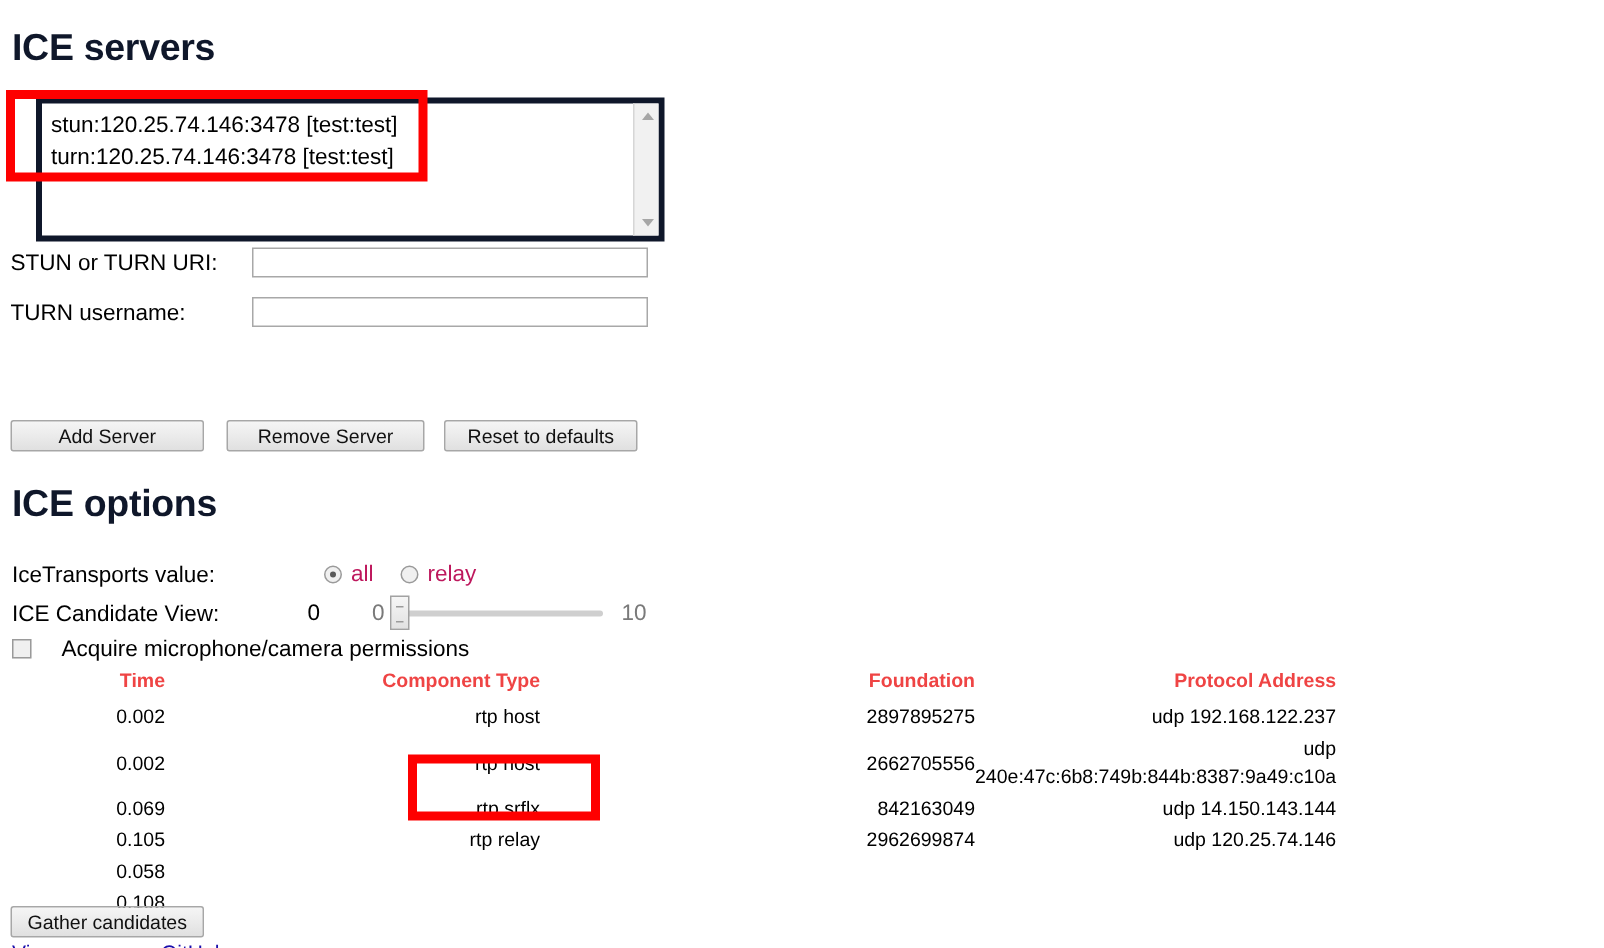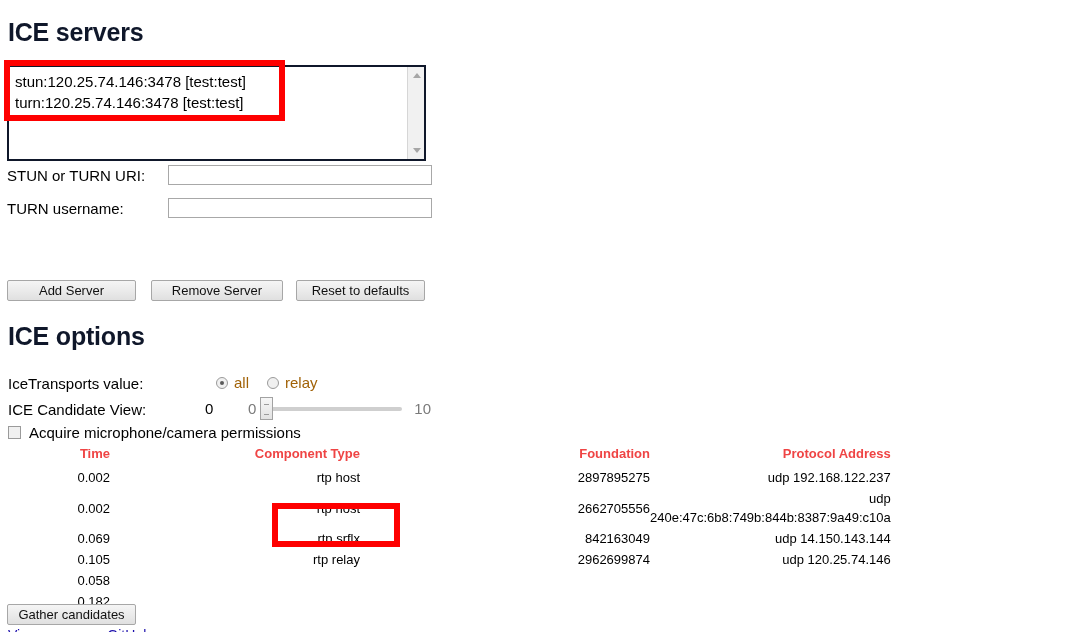--- a/index.html
+++ b/index.html
@@ -29,25 +29,25 @@
     font-weight: bold;
     letter-spacing: -0.2px;
     color: #0f172a;
   }
   #title-ice-servers { left: 8px; top: 18px; }
   #title-ice-options { left: 8px; top: 322px; }
 
   
   .server-list-wrap {
     position: absolute;
-    left: 7px;
+    left: 24px;
     top: 65px;
     width: 419px;
     height: 96px;
-    border: 2px solid #0f172a;
+    border: 4px solid #0f172a;
     background: #ffffff;
     box-sizing: border-box;
     display: flex;
   }
   .server-list {
     flex: 1 1 auto;
     padding: 4px 0 0 6px;
     overflow: hidden;
   }
   .server-item {
@@ -168,21 +168,21 @@
     vertical-align: middle;
   }
   .radio.checked::after {
     content: "";
     position: absolute;
     left: 3px; top: 3px;
     width: 4px; height: 4px;
     border-radius: 50%;
     background: #5a5a5a;
   }
-  .radio-label { margin: 0 18px 0 6px; color: #a16207; }
+  .radio-label { margin: 0 18px 0 6px; color: #be185d; }
 
   .pool-controls {
     position: absolute;
     left: 205px;
     top: 400px;
     display: flex;
     align-items: center;
     font-size: 15px;
   }
   .pool-value { color: #000; width: 20px; text-align: left; }
@@ -215,20 +215,21 @@
   }
   .pool-max { color: #7a7a7a; margin-left: 12px; }
 
   .perm-row {
     position: absolute;
     left: 8px;
     top: 424px;
     display: flex;
     align-items: center;
     font-size: 15px;
+    gap: 12px;
   }
   .checkbox {
     width: 13px; height: 13px;
     border: 1px solid #9a9a9a;
     background: #f0f0f0;
     box-sizing: border-box;
     display: inline-block;
   }
   .perm-label { margin-left: 8px; color: #000; }
 
@@ -389,21 +390,21 @@
         <td class="col-spacer"></td>
       </tr>
       <tr>
         <td class="col-time">0.058</td>
         <td class="col-comp"></td>
         <td class="col-found"></td>
         <td class="col-proto"></td>
         <td class="col-spacer"></td>
       </tr>
       <tr>
-        <td class="col-time">0.182</td>
+        <td class="col-time">0.108</td>
         <td class="col-comp"></td>
         <td class="col-found"></td>
         <td class="col-proto"></td>
         <td class="col-spacer"></td>
       </tr>
     </tbody>
   </table>
 
   <button class="btn" id="btn-gather">Gather candidates</button>
 

